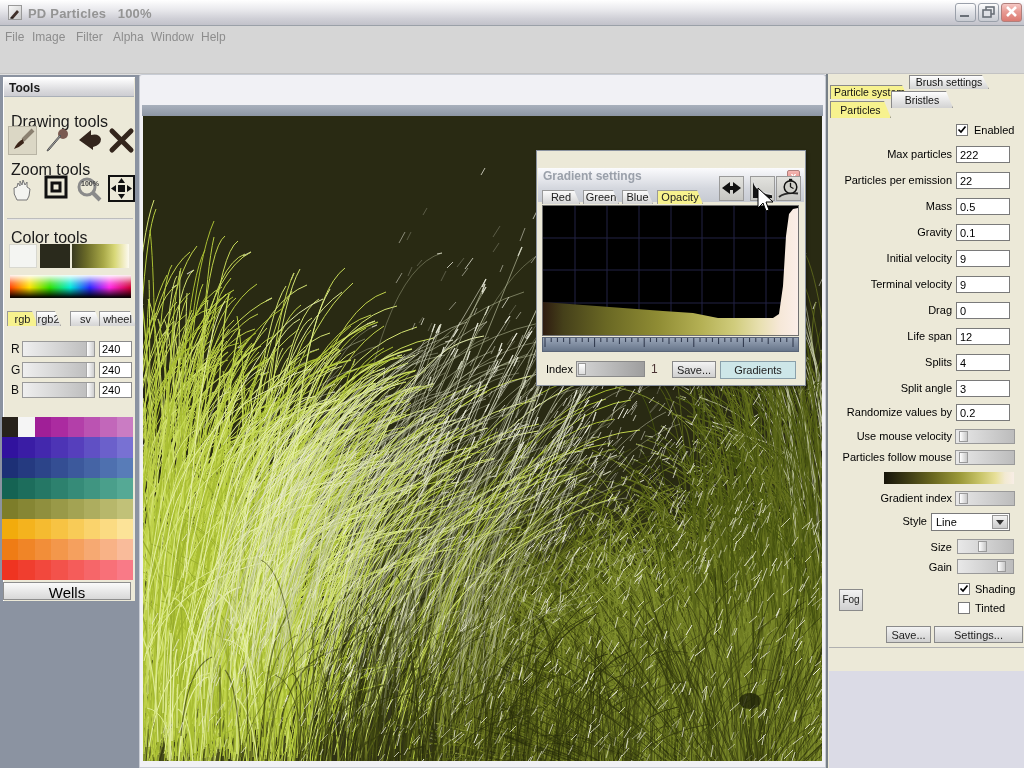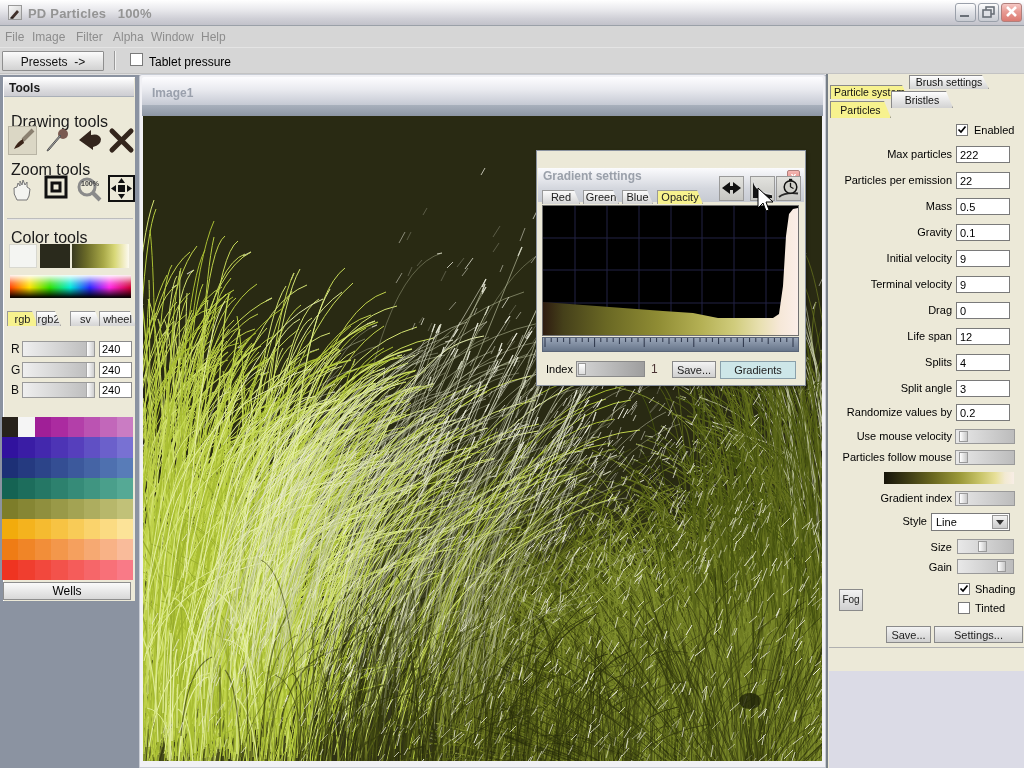--- a/index.html
+++ b/index.html
@@ -47,21 +47,21 @@
 .rgbrow { position:absolute; left:8px; font-size:12px; color:#111; }
 .sltrack { position:absolute; left:19px; width:73px; height:16px; border:1px solid #9a9a9a;
   background:linear-gradient(90deg,#efefef,#b9b9b9); }
 .slthumb { position:absolute; right:0px; top:0px; width:8px; height:14px;
   background:linear-gradient(90deg,#ffffff,#cfcfcf); border-left:1px solid #aaa; }
 .slval { position:absolute; left:96px; width:33px; height:16px; border:1px solid #8a8a8a; background:#fff;
   font-size:11px; padding:1px 0 0 2px; color:#000; }
 #palette { position:absolute; left:2px; top:417px; width:131px; height:163px; display:grid;
   grid-template-columns:repeat(8,1fr); grid-template-rows:repeat(8,1fr); }
 #wells { position:absolute; left:3px; top:582px; width:128px; height:18px; border:1px solid #8e8e8e;
-  background:linear-gradient(#fafafa,#d8d8d8); font-size:12px; text-align:center; padding-top:1px; }
+  background:linear-gradient(#fafafa,#d8d8d8); font-size:15px; text-align:center; padding-top:1px; }
 
 
 #cwin { position:absolute; left:139px; top:74px; width:687px; height:694px; background:#f1f1f5;
   border:1px solid #c8ccd4; border-radius:3px 3px 0 0; }
 #ctitle { position:absolute; left:2px; top:2px; right:2px; height:28px; border-radius:2px 2px 0 0;
   background:linear-gradient(#fdfdff,#e9eaef 45%,#cfd2db 85%,#c5c9d3); }
 #ctitle span { position:absolute; left:10px; top:9px; font-size:12px; font-weight:bold; color:#9aa0ac; }
 #cband { position:absolute; left:2px; top:30px; right:2px; height:11px; background:linear-gradient(#a8b0bc,#8d96a4); }
 #ccontent { position:absolute; left:3px; top:41px; width:679px; height:645px; overflow:hidden; }
 
@@ -124,33 +124,24 @@
         </svg></div>
   </div>
   <div id="menubar">
     <span class="menu" style="left:5px">File</span>
     <span class="menu" style="left:32px">Image</span>
     <span class="menu" style="left:76px">Filter</span>
     <span class="menu" style="left:113px">Alpha</span>
     <span class="menu" style="left:151px">Window</span>
     <span class="menu" style="left:201px">Help</span>
   </div>
-  <div id="toolbar">
-    <div id="pressets">Pressets&nbsp; -&gt;</div>
-    <div id="tsep"></div>
-    <div class="cb" style="left:130px;top:5px"></div>
-    <div id="tablabel">Tablet pressure</div>
-  </div>
   <div id="toolbar-sep"></div>
   <div id="mdi"></div>
 
   <div id="cwin">
-    <div id="ctitle">
-        <span>Image1</span>
-      </div>
     <div id="cband"></div>
     <div id="ccontent">
         <svg width="679" height="645" viewBox="0 0 679 645" style="display:block">
 <rect width="679" height="645" fill="#292a13"></rect>
 <defs>
             <radialGradient id="hz1">
               <stop offset="0" stop-color="#5c6038" stop-opacity="0.4"></stop>
               <stop offset="1" stop-color="#5c6038" stop-opacity="0"></stop>
             </radialGradient>
             <radialGradient id="hz2">

